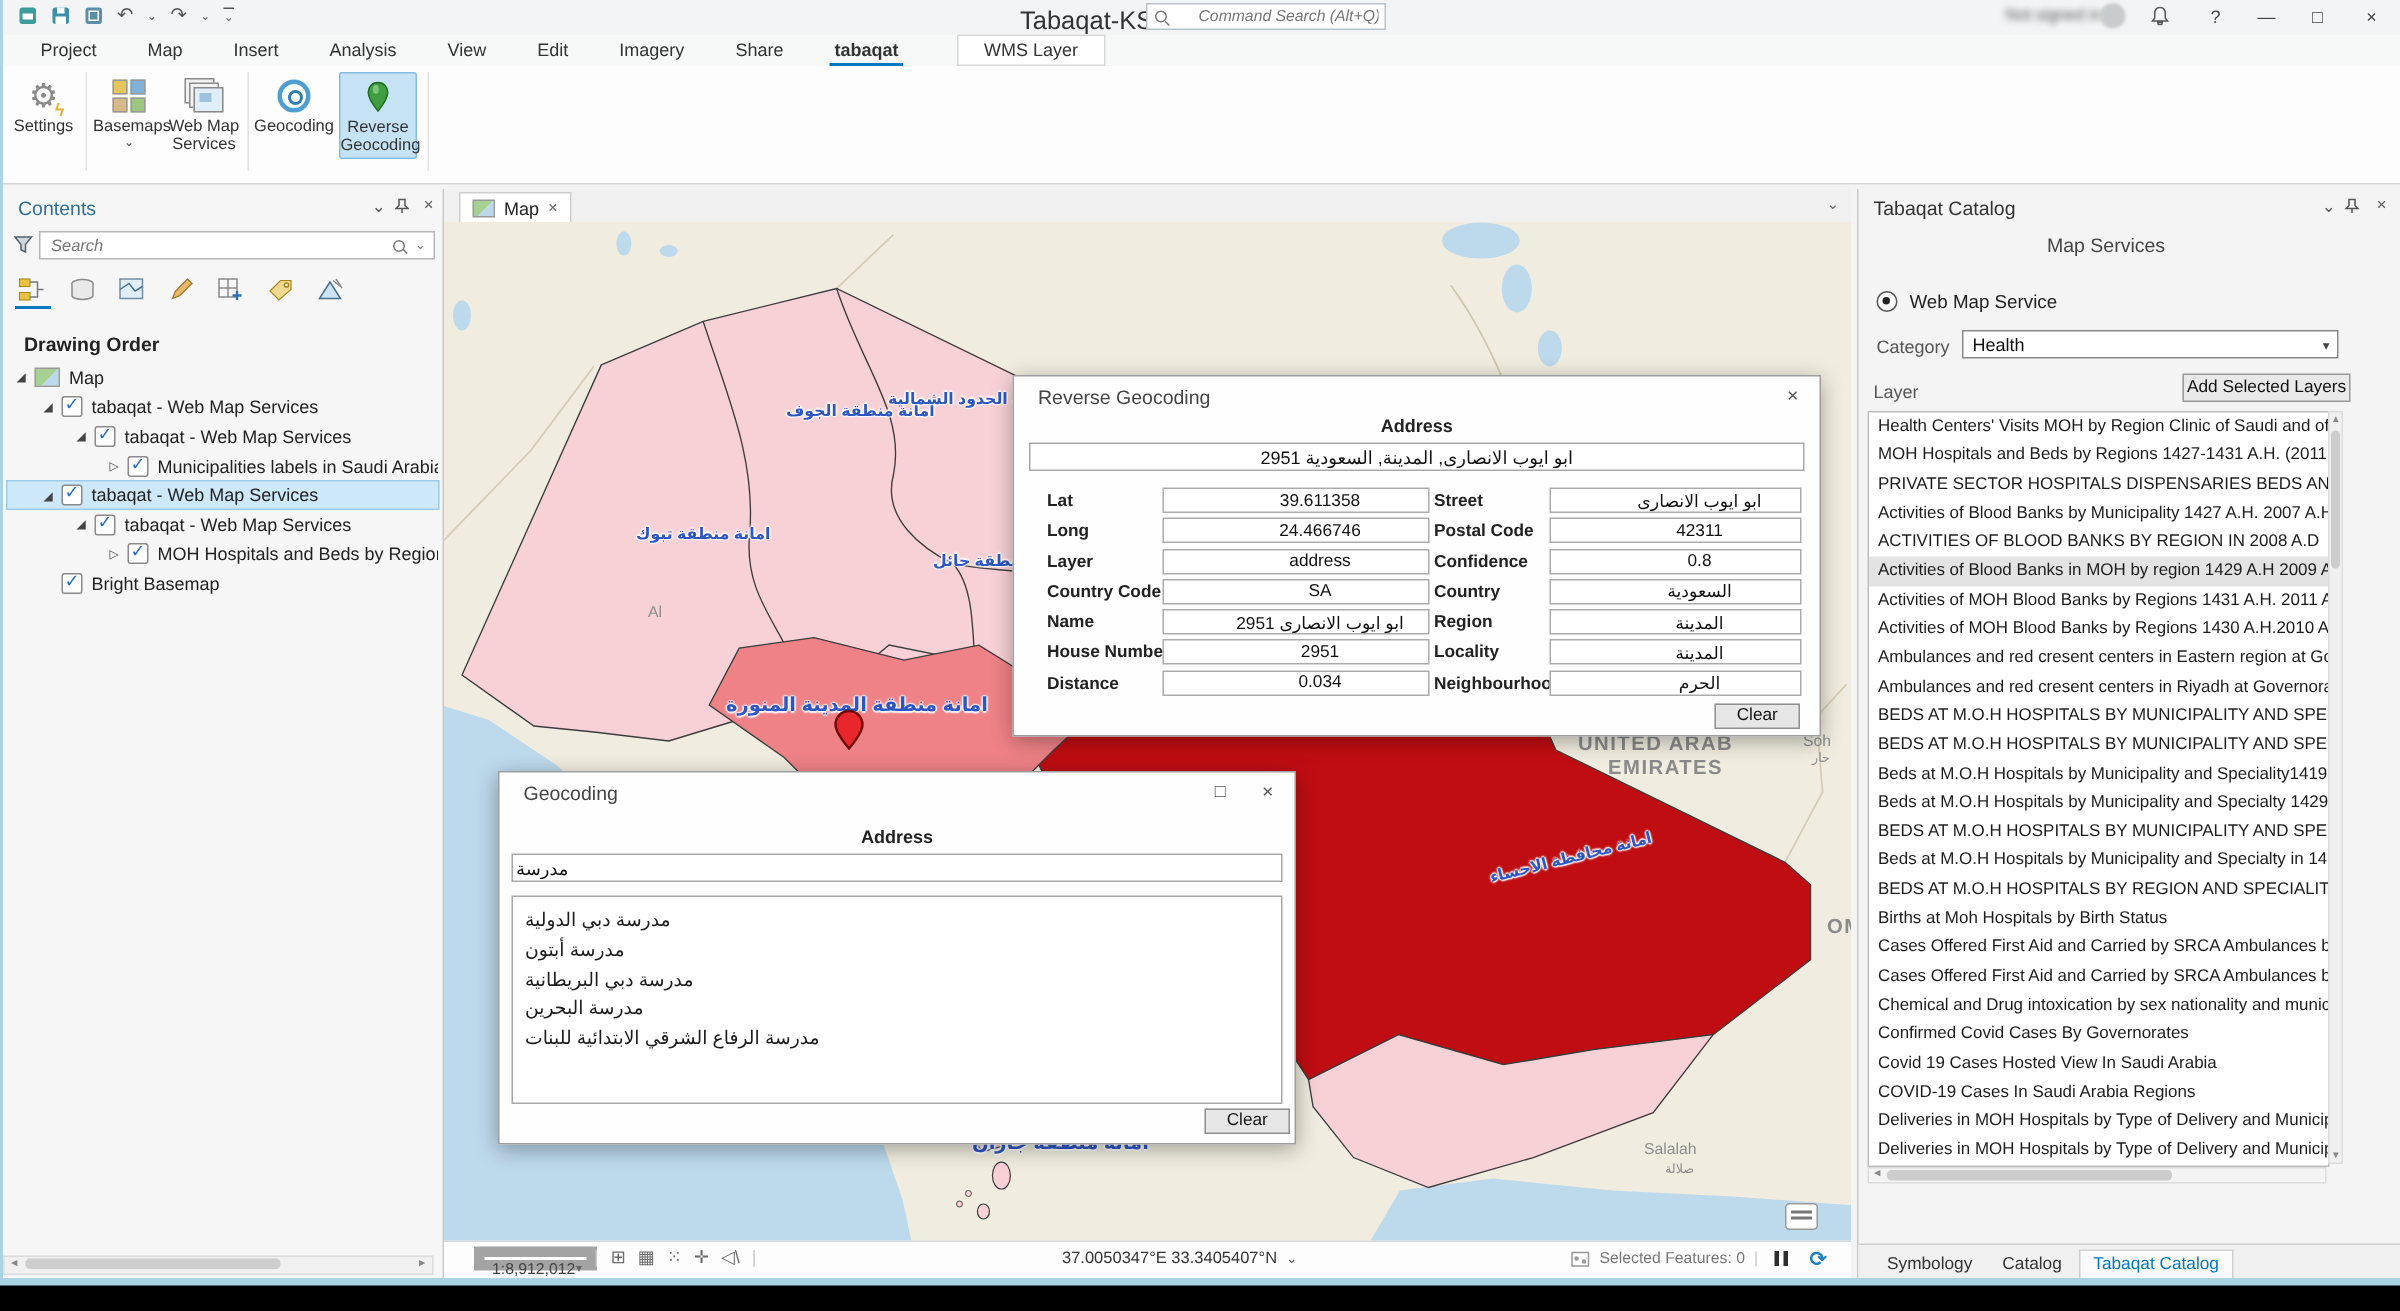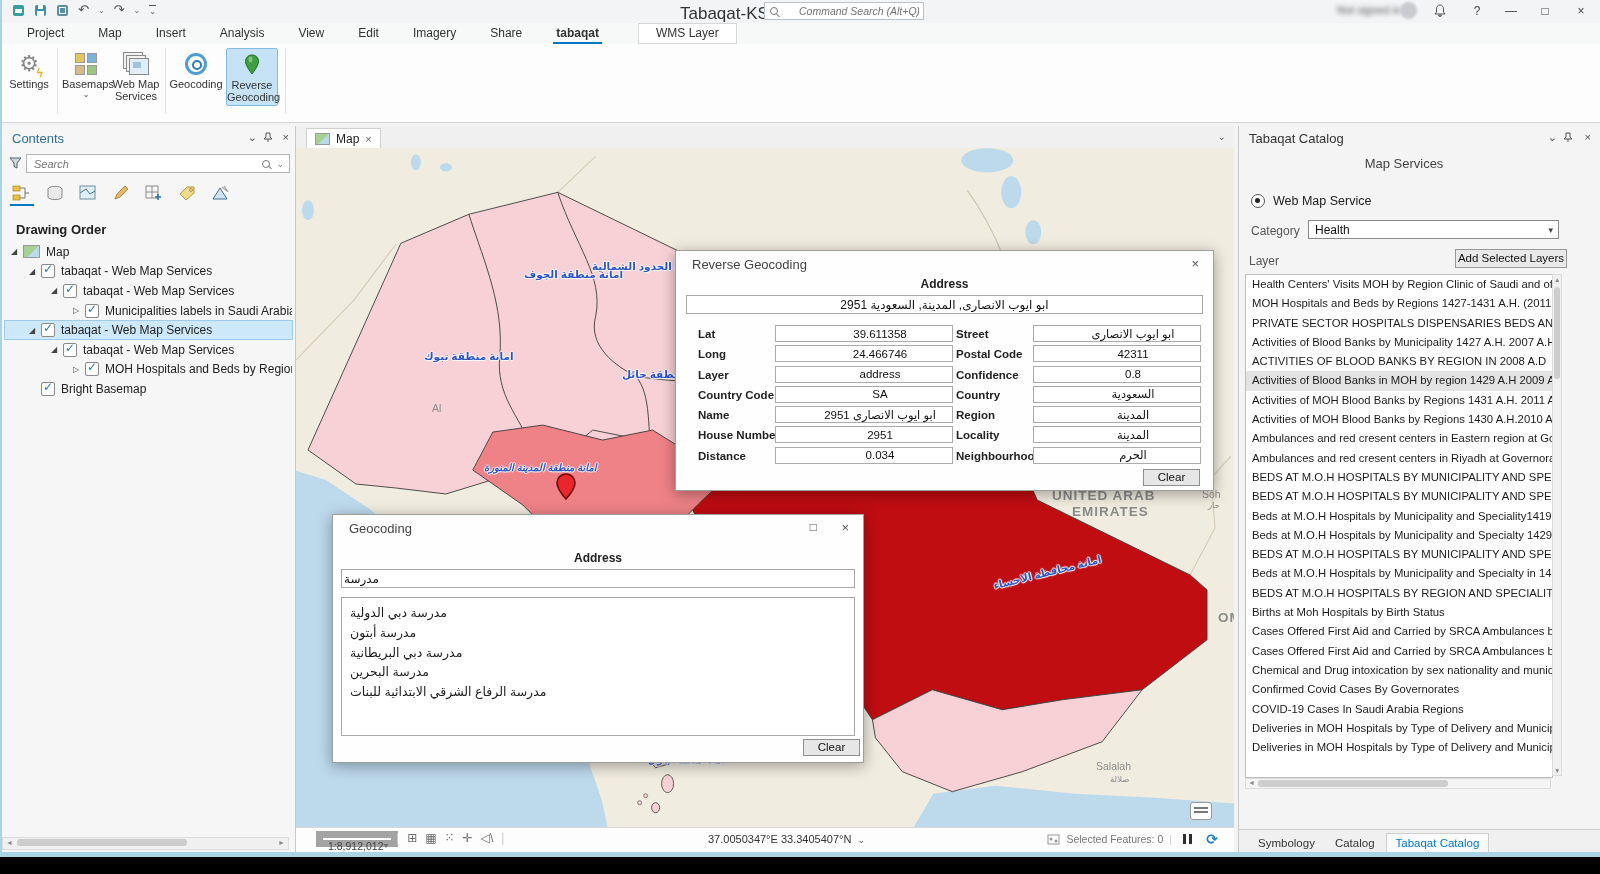--- a/index.html
+++ b/index.html
@@ -88,21 +88,21 @@
   .maptab{position:absolute;left:10px;top:2px;height:20px;background:#fff;border:1px solid #cfcfcf;border-bottom:none;display:flex;align-items:center;padding:0 8px;gap:6px;font-size:12px;color:#222;}
   .maptab .mthumb{width:13px;height:10px;border:1px solid #999;background:linear-gradient(135deg,#a6d192 0 55%,#bcd9ea 55% 100%);}
   .maptab .x{color:#666;font-size:11px;}
   .maptabs .caret{position:absolute;right:8px;top:5px;color:#666;font-size:10px;}
   #mapcanvas{position:absolute;left:0;top:22px;width:938px;height:680px;overflow:hidden;background:#f0ecdf;}
   #mapcanvas svg{position:absolute;left:0;top:0;}
   .maplabels{position:absolute;left:0;top:0;width:100%;height:100%;}
   .mlabel{position:absolute;white-space:nowrap;}
   .mlabel.ar{color:#2d55c4;font-size:10.5px;font-weight:bold;
     text-shadow:1px 0 1px #fff,-1px 0 1px #fff,0 1px 1px #fff,0 -1px 1px #fff;}
-  .mlabel.small{font-size:10px;font-style:italic;}
+  .mlabel.small{font-size:13px;}
   .mlabel.rot{transform:rotate(-14deg);}
   .mlabel.geo{color:#8d8d8d;font-size:10.5px;}
   .mlabel.big{font-size:13.5px;font-weight:bold;color:#8a8a8a;letter-spacing:1px;}
   .mlabel.tiny{font-size:8.5px;}
   .mappin{position:absolute;left:258px;top:324px;}
   .overviewbtn{position:absolute;right:22px;bottom:8px;width:20px;height:16px;background:#fdfdfd;border:1px solid #9a9a9a;border-radius:3px;}
   .overviewbtn::before{content:"";position:absolute;left:3px;top:4px;right:3px;height:1.5px;background:#777;}
   .overviewbtn::after{content:"";position:absolute;left:3px;top:8px;right:3px;height:1.5px;background:#777;}
   .statusbar{position:absolute;left:0;bottom:0;right:0;height:24px;background:#fdfdfd;border-top:1px solid #d8d8d8;font-size:11px;color:#444;}
   .scalebox{position:absolute;left:20px;top:3px;width:82px;height:16px;border:7px solid #a3a3a3;background:#fff;font-size:10.5px;line-height:16px;padding-left:5px;box-sizing:border-box;}
@@ -523,20 +523,21 @@
         <div class="lrow">Beds at M.O.H Hospitals by Municipality and Speciality1419 A.H. (199</div>
         <div class="lrow">Beds at M.O.H Hospitals by Municipality and Specialty 1429 A.H. (200</div>
         <div class="lrow">BEDS AT M.O.H HOSPITALS BY MUNICIPALITY AND SPECIALTY IN 142</div>
         <div class="lrow">Beds at M.O.H Hospitals by Municipality and Specialty in 1425H (2005</div>
         <div class="lrow">BEDS AT M.O.H HOSPITALS BY REGION AND SPECIALITY IN 2008 A.D</div>
         <div class="lrow">Births at Moh Hospitals by Birth Status</div>
         <div class="lrow">Cases Offered First Aid and Carried by SRCA Ambulances by Region i</div>
         <div class="lrow">Cases Offered First Aid and Carried by SRCA Ambulances by Region i</div>
         <div class="lrow">Chemical and Drug intoxication by sex nationality and municipality o</div>
         <div class="lrow">Confirmed Covid Cases By Governorates</div>
+        <div class="lrow">Covid 19 Cases Hosted View In Saudi Arabia</div>
         <div class="lrow">COVID-19 Cases In Saudi Arabia Regions</div>
         <div class="lrow">Deliveries in MOH Hospitals by Type of Delivery and Municipality  142</div>
         <div class="lrow">Deliveries in MOH Hospitals by Type of Delivery and Municipality 142</div>
       </div>
     <div class="vscroll">
       <span class="ar" style="top:1px">▲</span>
       <span class="thumbv"></span>
       <span class="ar" style="bottom:1px">▼</span>
     </div>
     <div class="lhscroll">

